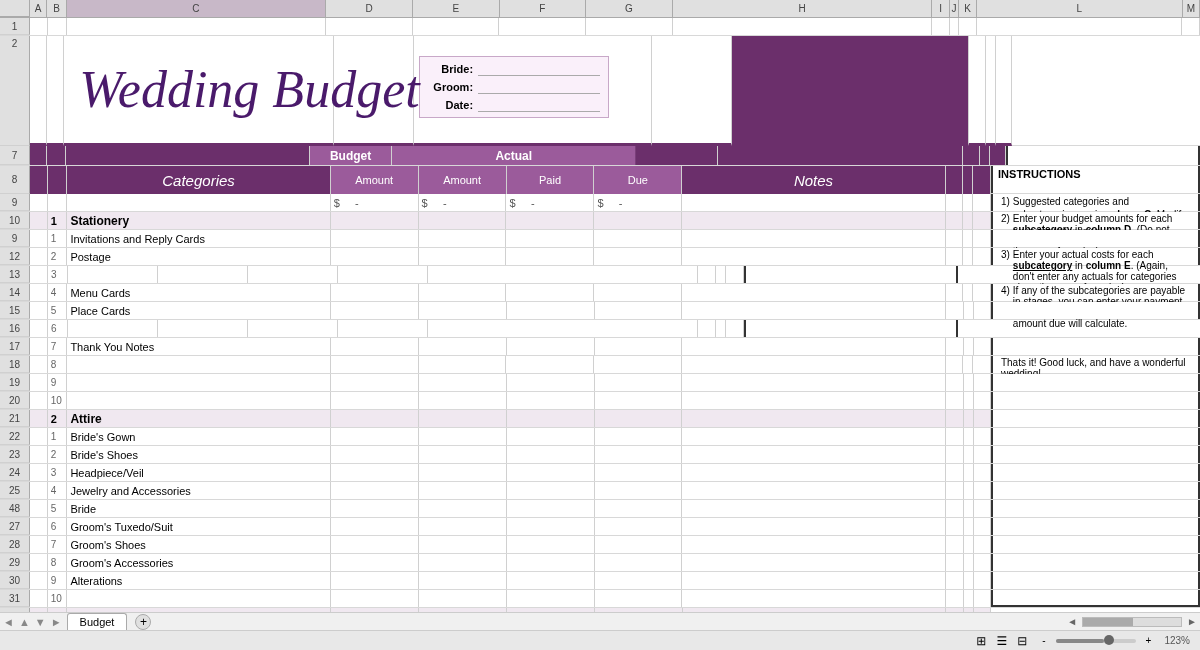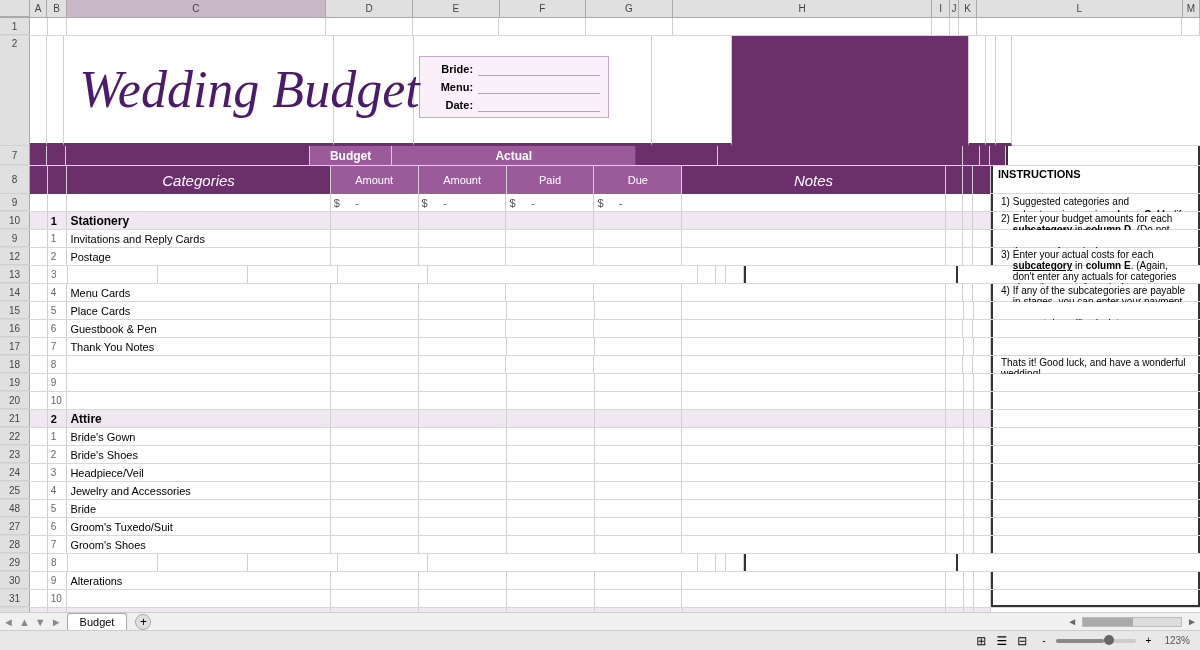--- a/index.html
+++ b/index.html
@@ -240,21 +240,21 @@
 
           <div class="cell col-d" style="height:110px; border-bottom:3px solid #6b2f6b;"></div>
 
           <div class="cell" style="width:270px; height:110px; border-bottom:3px solid #6b2f6b; padding:5px; align-items:flex-start;">
             <div style="border:1px solid #c8a8c8; background:#faf0fa; width:190px; padding:5px 8px; margin-top:15px;">
               <div style="display:flex; align-items:center; margin-bottom:4px;">
                 <span style="font-size:11px; font-weight:bold; width:50px; text-align:right; padding-right:5px;">Bride:</span>
                 <div style="flex:1; border-bottom:1px solid #aaa; height:14px;"></div>
               </div>
               <div style="display:flex; align-items:center; margin-bottom:4px;">
-                <span style="font-size:11px; font-weight:bold; width:50px; text-align:right; padding-right:5px;">Menu:</span>
+                <span style="font-size:11px; font-weight:bold; width:50px; text-align:right; padding-right:5px;">Groom:</span>
                 <div style="flex:1; border-bottom:1px solid #aaa; height:14px;"></div>
               </div>
               <div style="display:flex; align-items:center;">
                 <span style="font-size:11px; font-weight:bold; width:50px; text-align:right; padding-right:5px;">Date:</span>
                 <div style="flex:1; border-bottom:1px solid #aaa; height:14px;"></div>
               </div>
             </div>
           </div>
           <div class="cell col-e3" style="height:110px; border-bottom:3px solid #6b2f6b;"></div>
 
@@ -426,21 +426,20 @@
           <div class="cell col-g"></div>
           <div class="cell col-h"></div>
           <div class="cell" style="width:18px;"></div>
           <div style="width:214px; border-left:2px solid #333; border-right:2px solid #333; background:white;"></div>
         </div>
 
         <div class="full-row">
           <div class="rn">16</div>
           <div class="cell col-a"></div>
           <div class="cell col-b" style="color:#666; font-size:10px;">6</div>
-          <div class="cell col-c">Guestbook &amp; Pen</div>
           <div class="cell col-d"></div>
           <div class="cell col-e1"></div>
           <div class="cell col-e2"></div>
           <div class="cell col-e3"></div>
           <div class="cell col-f"></div>
           <div class="cell col-g"></div>
           <div class="cell col-h"></div>
           <div class="cell" style="width:18px;"></div>
           <div style="width:214px; border-left:2px solid #333; border-right:2px solid #333; background:white; padding:1px 8px; font-size:10px;"></div>
         </div>
@@ -636,20 +635,21 @@
           <div class="cell col-g"></div>
           <div class="cell col-h"></div>
           <div class="cell" style="width:18px;"></div>
           <div style="width:214px; border-left:2px solid #333; border-right:2px solid #333; background:white;"></div>
         </div>
 
         <div class="full-row">
           <div class="rn">29</div>
           <div class="cell col-a"></div>
           <div class="cell col-b" style="color:#666; font-size:10px;">8</div>
+          <div class="cell col-c">Groom's Accessories</div>
           <div class="cell col-d"></div>
           <div class="cell col-e1"></div>
           <div class="cell col-e2"></div>
           <div class="cell col-e3"></div>
           <div class="cell col-f"></div>
           <div class="cell col-g"></div>
           <div class="cell col-h"></div>
           <div class="cell" style="width:18px;"></div>
           <div style="width:214px; border-left:2px solid #333; border-right:2px solid #333; background:white;"></div>
         </div>

